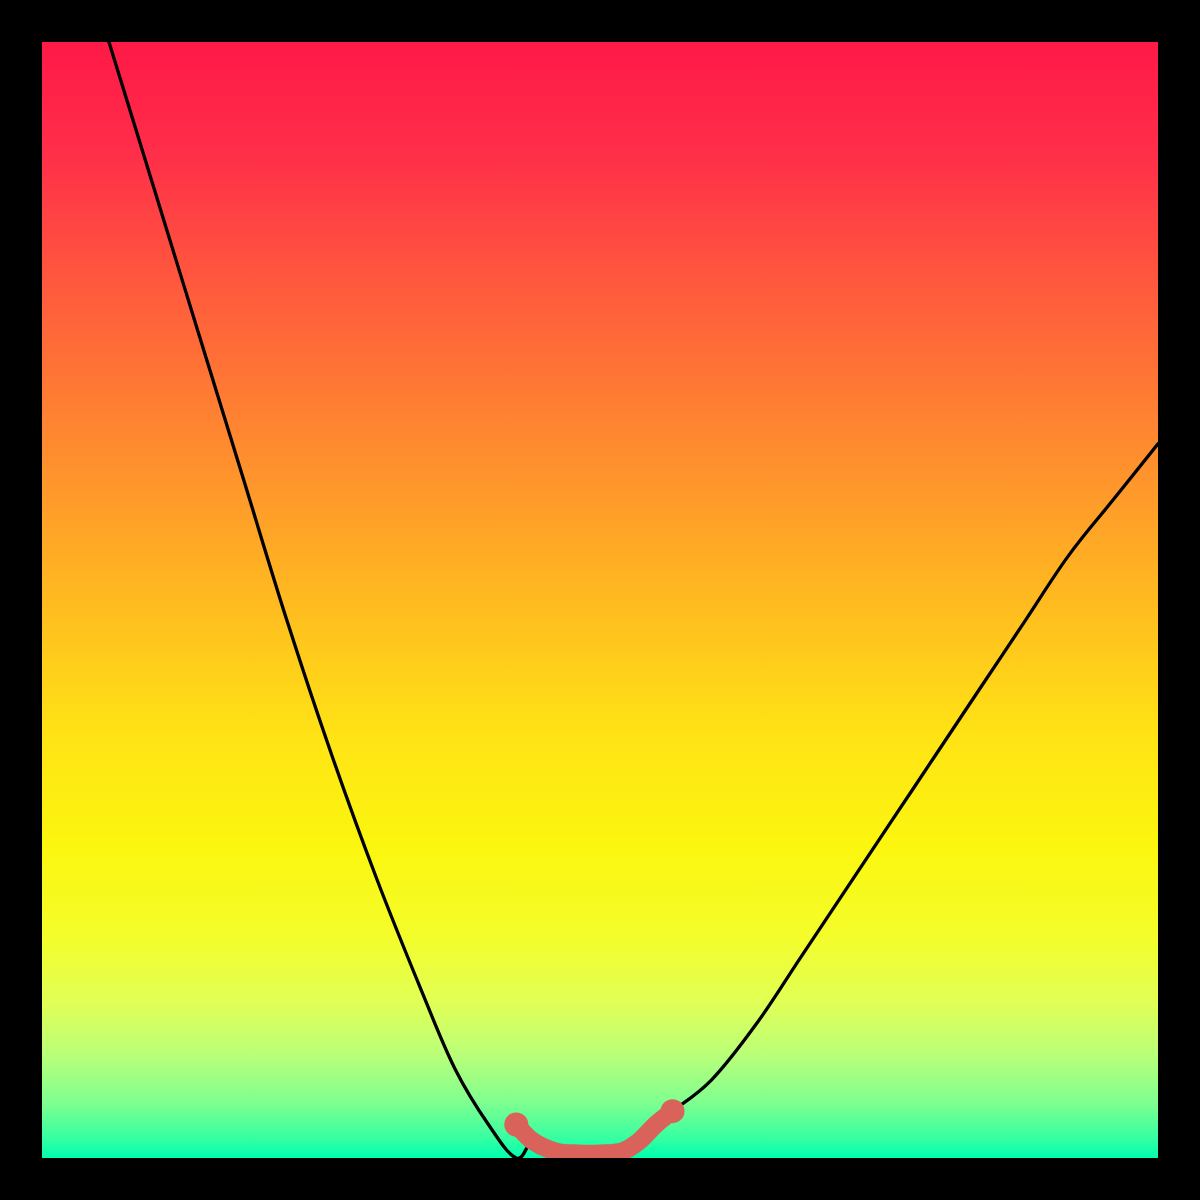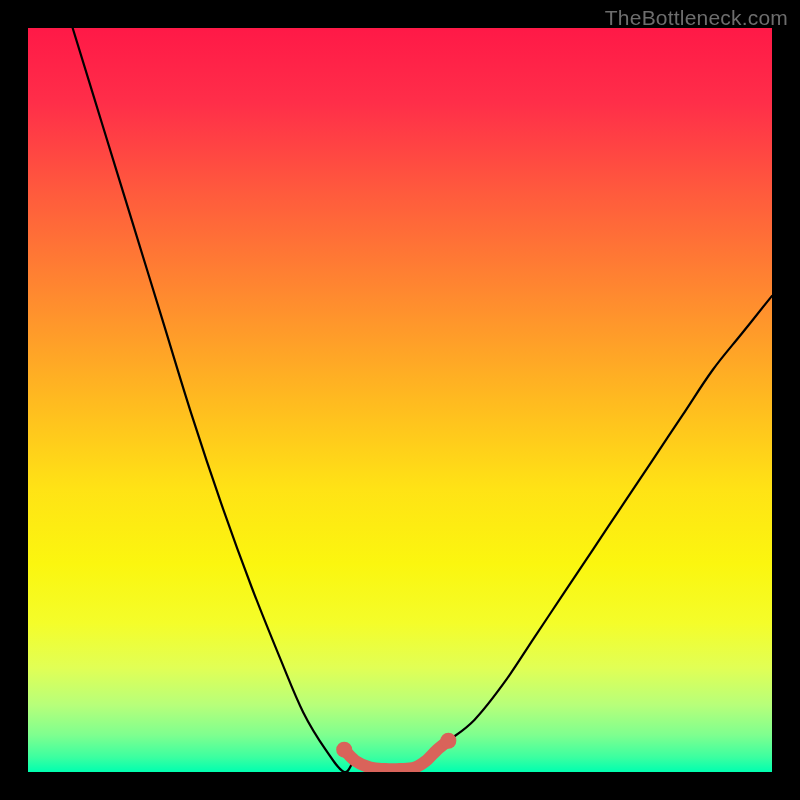--- a/index.html
+++ b/index.html
@@ -71,14 +71,13 @@
       <path d="M 44.64,0 C 49.9968,17.409600000000005 63.686400000000006,61.90080000000002 74.4,96.72000000000003 C 85.1136,131.53920000000005 93.44640000000001,158.62080000000006 104.16000000000001,193.44000000000005 C 114.87360000000001,228.25920000000005 123.20639999999999,255.34080000000003 133.92,290.16 C 144.6336,324.9792 152.9664,353.4 163.68,386.88 C 174.39360000000002,420.36 182.7264,445.3584 193.44,476.16 C 204.15359999999998,506.96160000000003 212.48639999999997,529.8768 223.2,558 C 233.9136,586.1232 243.5856,609.6336 252.96,632.4 C 262.3344,655.1664 267.24479999999994,668.4096000000001 275.28,684.48 C 283.3152,700.5504 290.2344,710.9663999999999 297.6,721.68 C 304.96560000000005,732.3936 310.84319999999997,741.9911999999999 316.2,744 C 321.5568,746.0088000000001 322.6728,733.6435200000001 327.36,732.84 C 332.04720000000003,732.03648 336.8832,738.06288 342.24,739.536 C 347.59680000000003,741.0091199999999 351.7632,740.75616 357.12,741.024 C 362.4768,741.29184 366.6432,741.29184 372,741.024 C 377.3568,740.75616 382.1928,741.0091199999999 386.88,739.536 C 391.5672,738.06288 394.0224,736.05408 398.04,732.84 C 402.05760000000004,729.6259200000001 405.18240000000003,725.29584 409.20000000000005,721.68 C 413.21760000000006,718.0641599999999 413.664,718.1088 420.35999999999996,712.752 C 427.0559999999999,707.3951999999999 436.356,702.3657599999999 446.4,691.92 C 456.44399999999996,681.47424 465.44640000000004,669.4512 476.16,654.72 C 486.8736,639.9888000000001 495.20640000000003,626.1504 505.92,610.08 C 516.6336,594.0096000000001 524.9663999999999,581.5104000000001 535.68,565.44 C 546.3936,549.3696 554.7264,536.8704 565.44,520.8 C 576.1536000000001,504.72959999999995 584.4864000000001,492.23040000000003 595.2,476.16 C 605.9136,460.0896 614.2463999999999,447.59040000000005 624.9599999999999,431.52000000000004 C 635.6736,415.44960000000003 644.0064,402.9504 654.72,386.88 C 665.4336000000001,370.8096 673.7664,356.97119999999995 684.48,342.23999999999995 C 695.1936000000001,327.50879999999995 703.5264,318.432 714.24,305.04 C 724.9536,291.648 738.6432,274.536 744,267.84" fill="none" stroke="#000000" stroke-width="2.2" stroke-linecap="round" id="path-left"></path>
       <path d="" fill="none" stroke="#000000" stroke-width="2.2" stroke-linecap="round" id="path-right"></path>
       <path d="M 316.2,721.68 C 318.2088,723.6888 322.6728,729.6259200000001 327.36,732.84 C 332.04720000000003,736.05408 336.8832,738.06288 342.24,739.536 C 347.59680000000003,741.0091199999999 351.7632,740.75616 357.12,741.024 C 362.4768,741.29184 366.6432,741.29184 372,741.024 C 377.3568,740.75616 382.1928,741.0091199999999 386.88,739.536 C 391.5672,738.06288 394.0224,736.05408 398.04,732.84 C 402.05760000000004,729.6259200000001 405.18240000000003,725.29584 409.20000000000005,721.68 C 413.21760000000006,718.0641599999999 418.35119999999995,714.3590399999999 420.35999999999996,712.752" fill="none" stroke="#d9635a" stroke-width="12" stroke-linecap="round" stroke-linejoin="round" id="path-valley"></path>
       <g id="valley-dots">
           <circle cx="316.2" cy="721.68" r="8" fill="#d9635a"></circle>
           <circle cx="420.35999999999996" cy="712.752" r="8" fill="#d9635a"></circle>
         </g>
     </svg>
   </div>
 
-  <div class="watermark">TheBottleneck.com</div>
 </div>
 
 </body></html>

